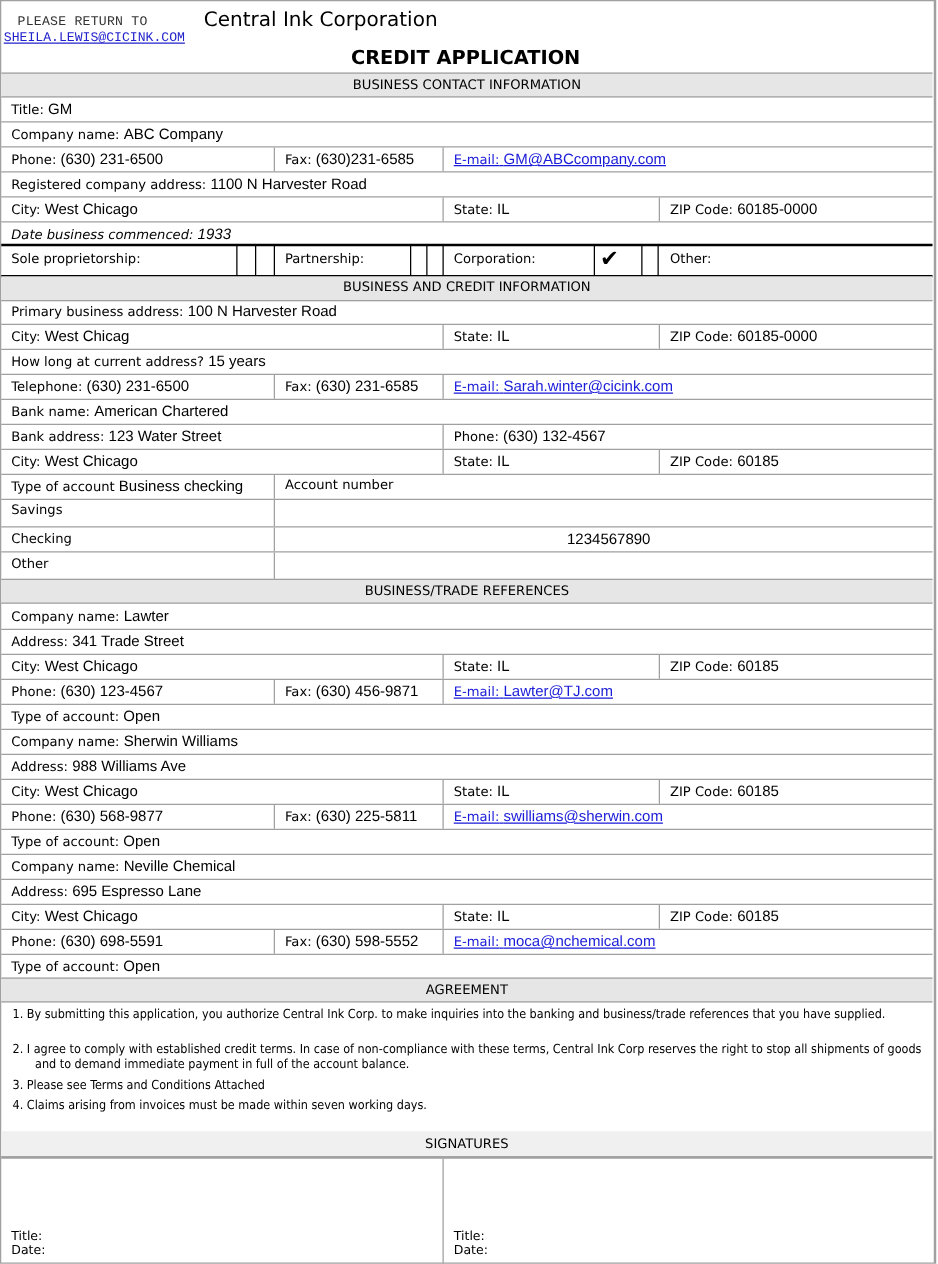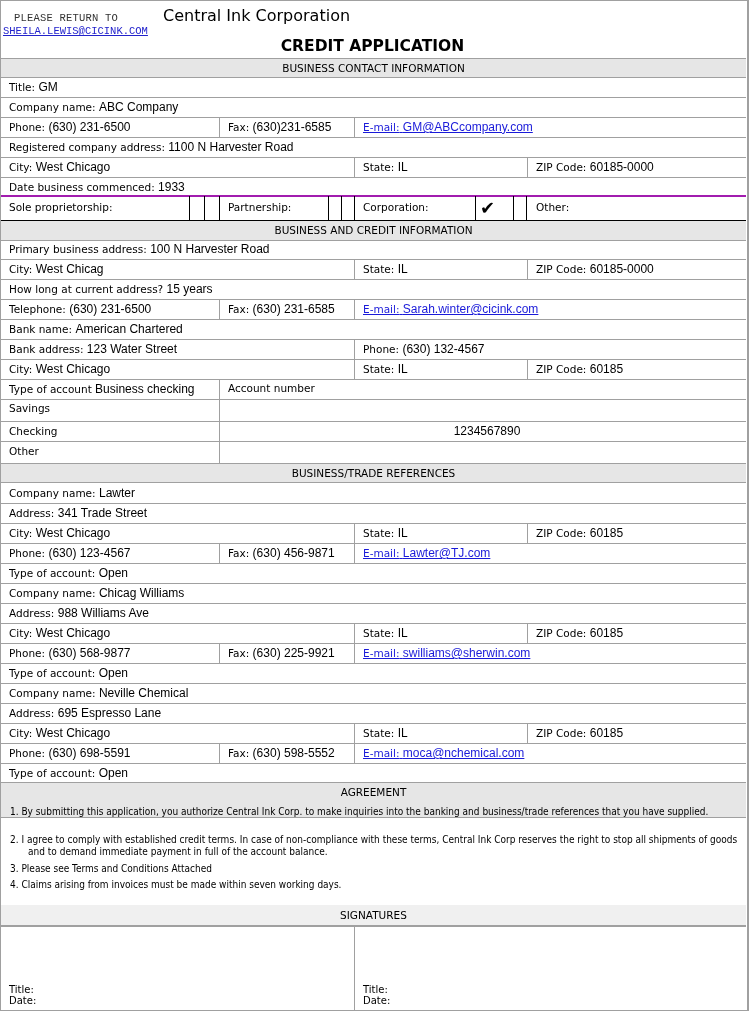--- a/index.html
+++ b/index.html
@@ -51,21 +51,21 @@
   <div class="cell vline link" style="left:353px;width:428px;"><span>E-mail:</span> <span class="val">GM@ABCcompany.com</span></div>
 </div>
 <div class="row" style="top:138px;">
   <div class="cell" style="left:0;width:745px;"><span>Registered company address:</span> <span class="val">1100 N Harvester Road</span></div>
 </div>
 <div class="row" style="top:158px;">
   <div class="cell" style="left:0;width:353px;"><span>City:</span> <span class="val">West Chicago</span></div>
   <div class="cell vline" style="left:353px;width:173px;"><span>State:</span> <span class="val">IL</span></div>
   <div class="cell vline" style="left:526px;width:219px;"><span>ZIP Code:</span> <span class="val">60185-0000</span></div>
 </div>
-<div class="row" style="top:178px;height:19px;border-bottom:2px solid #a21caf;">
+<div class="row" style="top:178px;height:19px;border-bottom:2px solid #000000;font-style:italic;">
   <div class="cell" style="left:0;width:745px;"><span>Date business commenced:</span> <span class="val">1933</span></div>
 </div>
 
 <div class="biz-row">
   <div class="cell" style="left:0;width:188px;">Sole proprietorship:</div>
   <div class="box" style="left:188px;width:15px;"></div>
   <div class="box" style="left:203px;width:15px;"></div>
   <div class="box cell" style="left:218px;width:109px;">Partnership:</div>
   <div class="box" style="left:327px;width:13px;"></div>
   <div class="box" style="left:340px;width:13px;"></div>
@@ -138,33 +138,33 @@
 <div class="row" style="top:544px;">
   <div class="cell" style="left:0;width:218px;"><span>Phone:</span> <span class="val">(630) 123-4567</span></div>
   <div class="cell vline" style="left:218px;width:135px;"><span>Fax:</span> <span class="val">(630) 456-9871</span></div>
   <div class="cell vline link" style="left:353px;width:392px;"><span>E-mail:</span> <span class="val">Lawter@TJ.com</span></div>
 </div>
 <div class="row" style="top:564px;">
   <div class="cell" style="left:0;width:745px;"><span>Type of account:</span> <span class="val">Open</span></div>
 </div>
 
 <div class="row" style="top:584px;">
-  <div class="cell" style="left:0;width:745px;"><span>Company name:</span> <span class="val">Chicag Williams</span></div>
+  <div class="cell" style="left:0;width:745px;"><span>Company name:</span> <span class="val">Sherwin Williams</span></div>
 </div>
 <div class="row" style="top:604px;">
   <div class="cell" style="left:0;width:745px;"><span>Address:</span> <span class="val">988 Williams Ave</span></div>
 </div>
 <div class="row" style="top:624px;">
   <div class="cell" style="left:0;width:353px;"><span>City:</span> <span class="val">West Chicago</span></div>
   <div class="cell vline" style="left:353px;width:173px;"><span>State:</span> <span class="val">IL</span></div>
   <div class="cell vline" style="left:526px;width:219px;"><span>ZIP Code:</span> <span class="val">60185</span></div>
 </div>
 <div class="row" style="top:644px;">
   <div class="cell" style="left:0;width:218px;"><span>Phone:</span> <span class="val">(630) 568-9877</span></div>
-  <div class="cell vline" style="left:218px;width:135px;"><span>Fax:</span> <span class="val">(630) 225-9921</span></div>
+  <div class="cell vline" style="left:218px;width:135px;"><span>Fax:</span> <span class="val">(630) 225-5811</span></div>
   <div class="cell vline link" style="left:353px;width:392px;"><span>E-mail:</span> <span class="val">swilliams@sherwin.com</span></div>
 </div>
 <div class="row" style="top:664px;">
   <div class="cell" style="left:0;width:745px;"><span>Type of account:</span> <span class="val">Open</span></div>
 </div>
 
 <div class="row" style="top:684px;">
   <div class="cell" style="left:0;width:745px;"><span>Company name:</span> <span class="val">Neville Chemical</span></div>
 </div>
 <div class="row" style="top:704px;">
@@ -177,21 +177,21 @@
 </div>
 <div class="row" style="top:744px;">
   <div class="cell" style="left:0;width:218px;"><span>Phone:</span> <span class="val">(630) 698-5591</span></div>
   <div class="cell vline" style="left:218px;width:135px;"><span>Fax:</span> <span class="val">(630) 598-5552</span></div>
   <div class="cell vline link" style="left:353px;width:392px;"><span>E-mail:</span> <span class="val">moca@nchemical.com</span></div>
 </div>
 <div class="row" style="top:764px;height:18px;border-bottom:none;">
   <div class="cell" style="left:0;width:745px;height:18px;"><span>Type of account:</span> <span class="val">Open</span></div>
 </div>
 
-<div class="row section" style="top:782px;height:36px;">AGREEMENT</div>
+<div class="row section" style="top:782px;height:20px;">AGREEMENT</div>
 <div class="agreement">
   <div class="item wrap" style="top:5px;">1. By submitting this application, you authorize Central Ink Corp. to make inquiries into the banking and business/trade references that you have supplied.</div>
   <div class="item wrap" style="top:33px;">2. I agree to comply with established credit terms. In case of non-compliance with these terms, Central Ink Corp reserves the right to stop all shipments of goods and to demand immediate payment in full of the account balance.</div>
   <div class="item" style="top:62px;">3. Please see Terms and Conditions Attached</div>
   <div class="item" style="top:78px;">4. Claims arising from invoices must be made within seven working days.</div>
 </div>
 
 <div class="row section" style="top:905px;height:21px;background:#f0f0f0;border-top:none;line-height:21px;">SIGNATURES</div>
 <div class="sig-area">
   <div class="sig-box" style="left:0;width:353px;">

